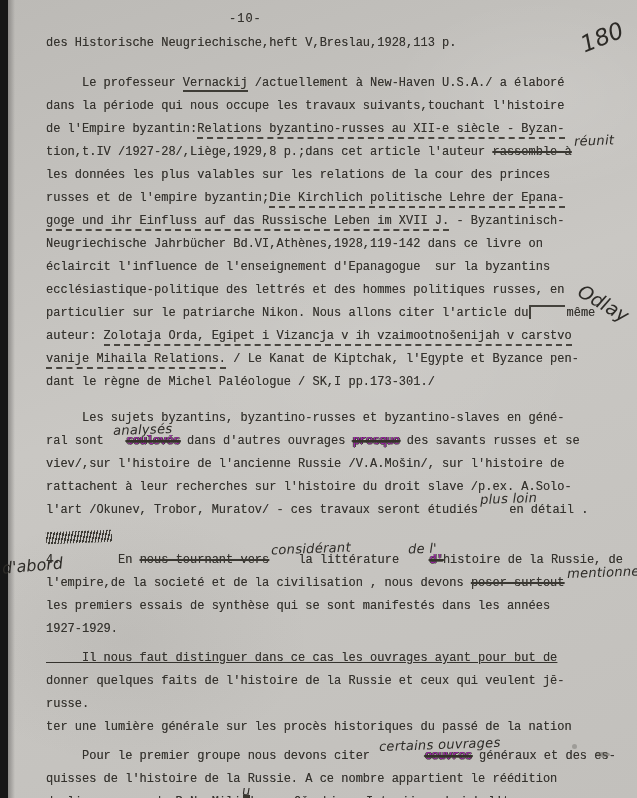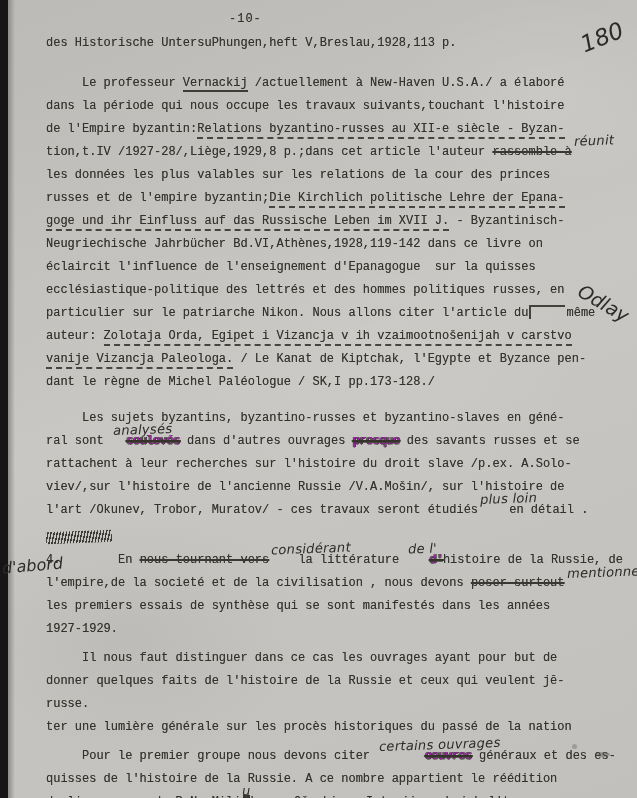--- a/index.html
+++ b/index.html
@@ -73,46 +73,46 @@
 </head>
 <body>
 
 <div class="paper"></div>
 <div class="scan-edge"></div>
 <div class="scan-edge-soft"></div>
 
 <div class="content">
   <div class="page-number">-10-</div>
   <div>
-      <div class="line"><span class="t">des Historische UntersuPhungen,heft V,Breslau,1928,113 p.</span></div>
+      <div class="line"><span class="t">des Historische Neugriechische,heft V,Breslau,1928,113 p.</span></div>
       <div class="line" style="margin-top: 17px;"><span class="t">     Le professeur </span><span class="tu">Vernackij</span><span class="t"> /actuellement à New-Haven U.S.A./ a élaboré</span></div>
       <div class="line"><span class="t">dans la période qui nous occupe les travaux suivants,touchant l'histoire</span></div>
       <div class="line"><span class="t">de l'Empire byzantin:</span><span class="td">Relations byzantino-russes au XII-e siècle - Byzan-</span></div>
       <div class="line"><span class="t">tion,t.IV /1927-28/,Liège,1929,8 p.;dans cet article l'auteur </span><span class="ts">rassemble à</span><span class="h" style="margin-right: -18px;">réunit</span></div>
       <div class="line"><span class="t">les données les plus valables sur les relations de la cour des princes</span></div>
       <div class="line"><span class="t">russes et de l'empire byzantin;</span><span class="td">Die Kirchlich politische Lehre der Epana-</span></div>
       <div class="line"><span class="td">goge und ihr Einfluss auf das Russische Leben im XVII J.</span><span class="t"> - Byzantinisch-</span></div>
       <div class="line"><span class="t">Neugriechische Jahrbücher Bd.VI,Athènes,1928,119-142 dans ce livre on</span></div>
-      <div class="line"><span class="t">éclaircit l'influence de l'enseignement d'Epanagogue  sur la quisses</span></div>
+      <div class="line"><span class="t">éclaircit l'influence de l'enseignement d'Epanagogue  sur la byzantins</span></div>
       <div class="line"><span class="t">ecclésiastique-politique des lettrés et des hommes politiques russes, en</span></div>
       <div class="line"><span class="t">particulier sur le patriarche Nikon. Nous allons citer l'article du</span><span class="caret"></span><span class="t">même</span></div>
       <div class="line"><span class="t">auteur: </span><span class="td">Zolotaja Orda, Egipet i Vizancja v ih vzaimootnošenijah v carstvo</span></div>
-      <div class="line"><span class="td">vanije Vizancja Paleologa.</span><span class="t"> / Le Kanat de Kiptchak, l'Egypte et Byzance pen-</span></div>
-      <div class="line"><span class="t">dant le règne de Michel Paléologue / SK,I pp.173-128./</span></div>
+      <div class="line"><span class="td">vanije Mihaila Relations.</span><span class="t"> / Le Kanat de Kiptchak, l'Egypte et Byzance pen-</span></div>
+      <div class="line"><span class="t">dant le règne de Michel Paléologue / SK,I pp.173-301./</span></div>
       <div class="line" style="margin-top: 13px;"><span class="t">     Les sujets byzantins, byzantino-russes et byzantino-slaves en géné-</span></div>
       <div class="line"><span class="t">ral sont </span><span class="h" style="margin-right: -48px;">analysés</span><span class="tx">soulevés</span><span class="t"> dans d'autres ouvrages </span><span class="tx">presque</span><span class="t"> des savants russes et se</span></div>
+      <div class="line"><span class="t">viev/,sur l'histoire de l'ancienne Russie /V.A.Mošin/, sur l'histoire de</span></div>
       <div class="line"><span class="t">rattachent à leur recherches sur l'histoire du droit slave /p.ex. A.Solo-</span></div>
-      <div class="line"><span class="t">viev/,sur l'histoire de l'ancienne Russie /V.A.Mošin/, sur l'histoire de</span></div>
       <div class="line"><span class="t">l'art /Okunev, Trobor, Muratov/ - ces travaux seront étudiés</span><span class="h" style="margin-right: -30px;">plus loin</span><span class="t">en détail .</span></div>
       <div class="line" style="margin-top: 4px;"><span class="scribble"></span></div>
       <div class="line"><span class="t">4.        En </span><span class="ts">nous tournant vers</span><span class="h" style="margin-right: -62px;">considérant</span><span class="t"> la littérature </span><span class="h" style="margin-right: -10px;">de l'</span><span class="tx">d'</span><span class="t">histoire de la Russie, de</span></div>
       <div class="line"><span class="t">l'empire,de la societé et de la civilisation , nous devons </span><span class="ts">poser surtout</span><span class="h" style="margin-right: -62px;">mentionner tout-</span></div>
       <div class="line"><span class="t">les premiers essais de synthèse qui se sont manifestés dans les années</span></div>
       <div class="line"><span class="t">1927-1929.</span></div>
-      <div class="line" style="margin-top: 6px;"><span class="t">     Il nous faut distinguer dans ce cas les ouvrages ayant pour but de</span></div>
+      <div class="line" style="margin-top: 6px; text-decoration: underline;"><span class="t">     Il nous faut distinguer dans ce cas les ouvrages ayant pour but de</span></div>
       <div class="line"><span class="t">donner quelques faits de l'histoire de la Russie et ceux qui veulent jē-</span></div>
       <div class="line"><span class="t">russe.</span></div>
       <div class="line"><span class="t">ter une lumière générale sur les procès historiques du passé de la nation</span></div>
       <div class="line" style="margin-top: 6px;"><span class="t">     Pour le premier groupe nous devons citer </span><span class="h" style="margin-right: -78px;">certains ouvrages</span><span class="tx">oeuvres</span><span class="t"> généraux et des es-</span></div>
       <div class="line"><span class="t">quisses de l'histoire de la Russie. A ce nombre appartient le réédition</span></div>
       <div class="line"><span class="t">du livre connu de P.N. </span><span class="tu">Milj</span><span class="h" style="margin-right: -10px;">u</span><span class="x">a</span><span class="tu">kov</span><span class="t"> : </span><span class="sub">+++</span><span class="td">Očerki po Istorii ruskoj kul'tury</span></div>
     </div>
 </div>
 
 <div class="hand-note folio">180</div>

